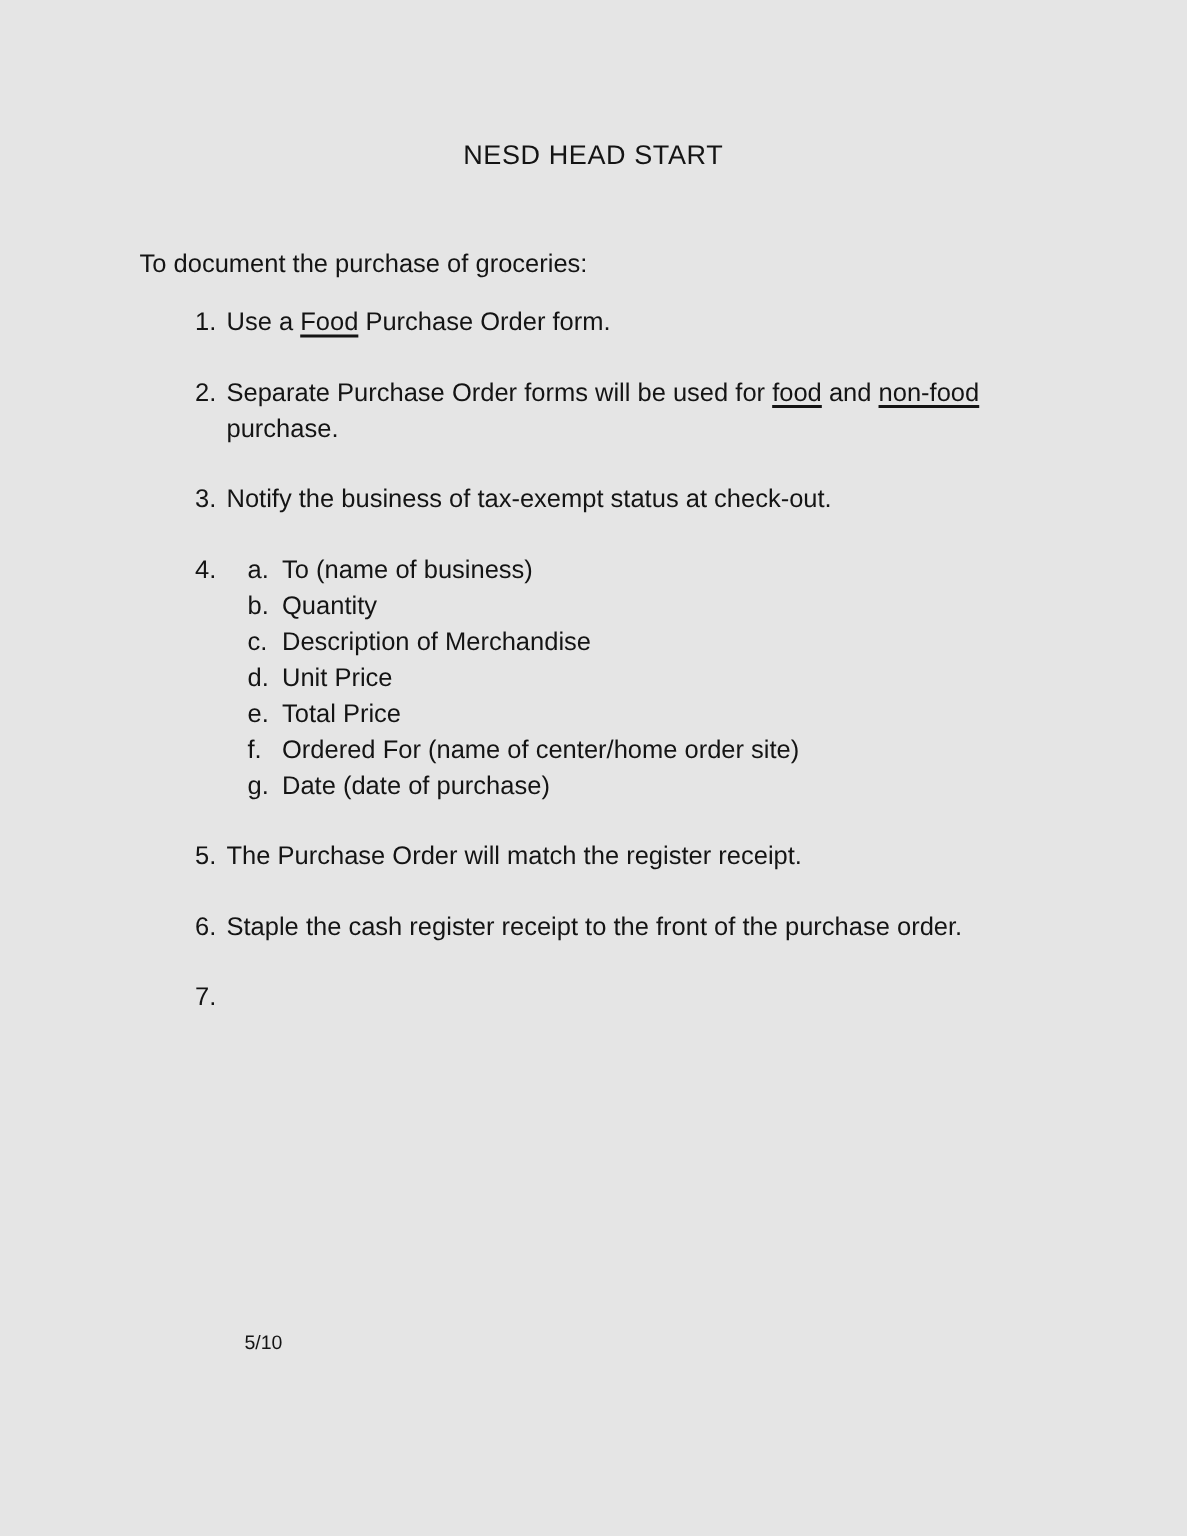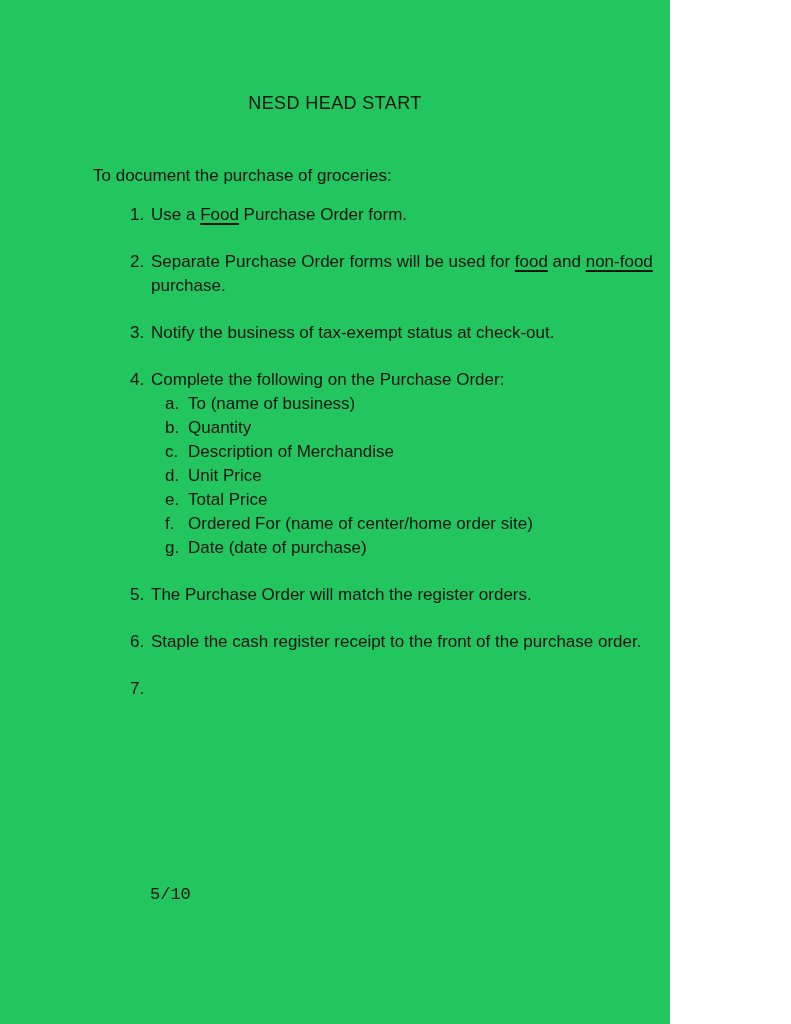--- a/index.html
+++ b/index.html
@@ -2,23 +2,23 @@
 <html><head>
 <meta charset="utf-8">
 <style>
   html, body {
     margin: 0;
     padding: 0;
     background: #ffffff;
   }
   .page {
     position: relative;
-    width: 670px;
+    width: 791px;
     height: 1024px;
-    background: #22c55e;
+    background: #e5e5e5;
     color: #141414;
     font-family: "Liberation Sans", "DejaVu Sans", sans-serif;
     font-size: 17px;
     line-height: 24px;
     overflow: hidden;
     -webkit-font-smoothing: antialiased;
   }
   .title-block {
     padding-top: 92px;
     text-align: center;
@@ -69,24 +69,23 @@
     left: 14px;
     top: 0;
   }
   .u {
     text-decoration: underline;
     text-underline-offset: 3px;
     text-decoration-thickness: 1.5px;
   }
   .page-number {
     position: absolute;
-    left: 150px;
+    left: 163px;
     top: 883px;
-    font-size: 17px;
-    font-family: Liberation Mono, monospace;
+    font-size: 13px;
   }
 </style>
 </head>
 <body>
 
 <div class="page">
 
   <div class="title-block">
     <div class="title-line">NESD HEAD START</div>
   </div>
@@ -107,21 +106,20 @@
         <span><span>Separate Purchase Order forms will be used for </span><span class="u">food</span><span> and </span><span class="u">non-food</span><span> purchase.</span></span>
       </li>
 
       <li>
         <span class="num">3.</span>
         <span>Notify the business of tax-exempt status at check-out.</span>
       </li>
 
       <li>
         <span class="num">4.</span>
-        <span>Complete the following on the Purchase Order:</span>
         <ol class="sub-list">
           <li>
             <span class="sub-num">a.</span>
             <span>To (name of business)</span>
           </li>
           <li>
             <span class="sub-num">b.</span>
             <span>Quantity</span>
           </li>
           <li>
@@ -142,21 +140,21 @@
           </li>
           <li>
             <span class="sub-num">g.</span>
             <span>Date (date of purchase)</span>
           </li>
         </ol>
       </li>
 
       <li>
         <span class="num">5.</span>
-        <span>The Purchase Order will match the register orders.</span>
+        <span>The Purchase Order will match the register receipt.</span>
       </li>
 
       <li>
         <span class="num">6.</span>
         <span>Staple the cash register receipt to the front of the purchase order.</span>
       </li>
 
       <li>
         <span class="num">7.</span>
       </li>

